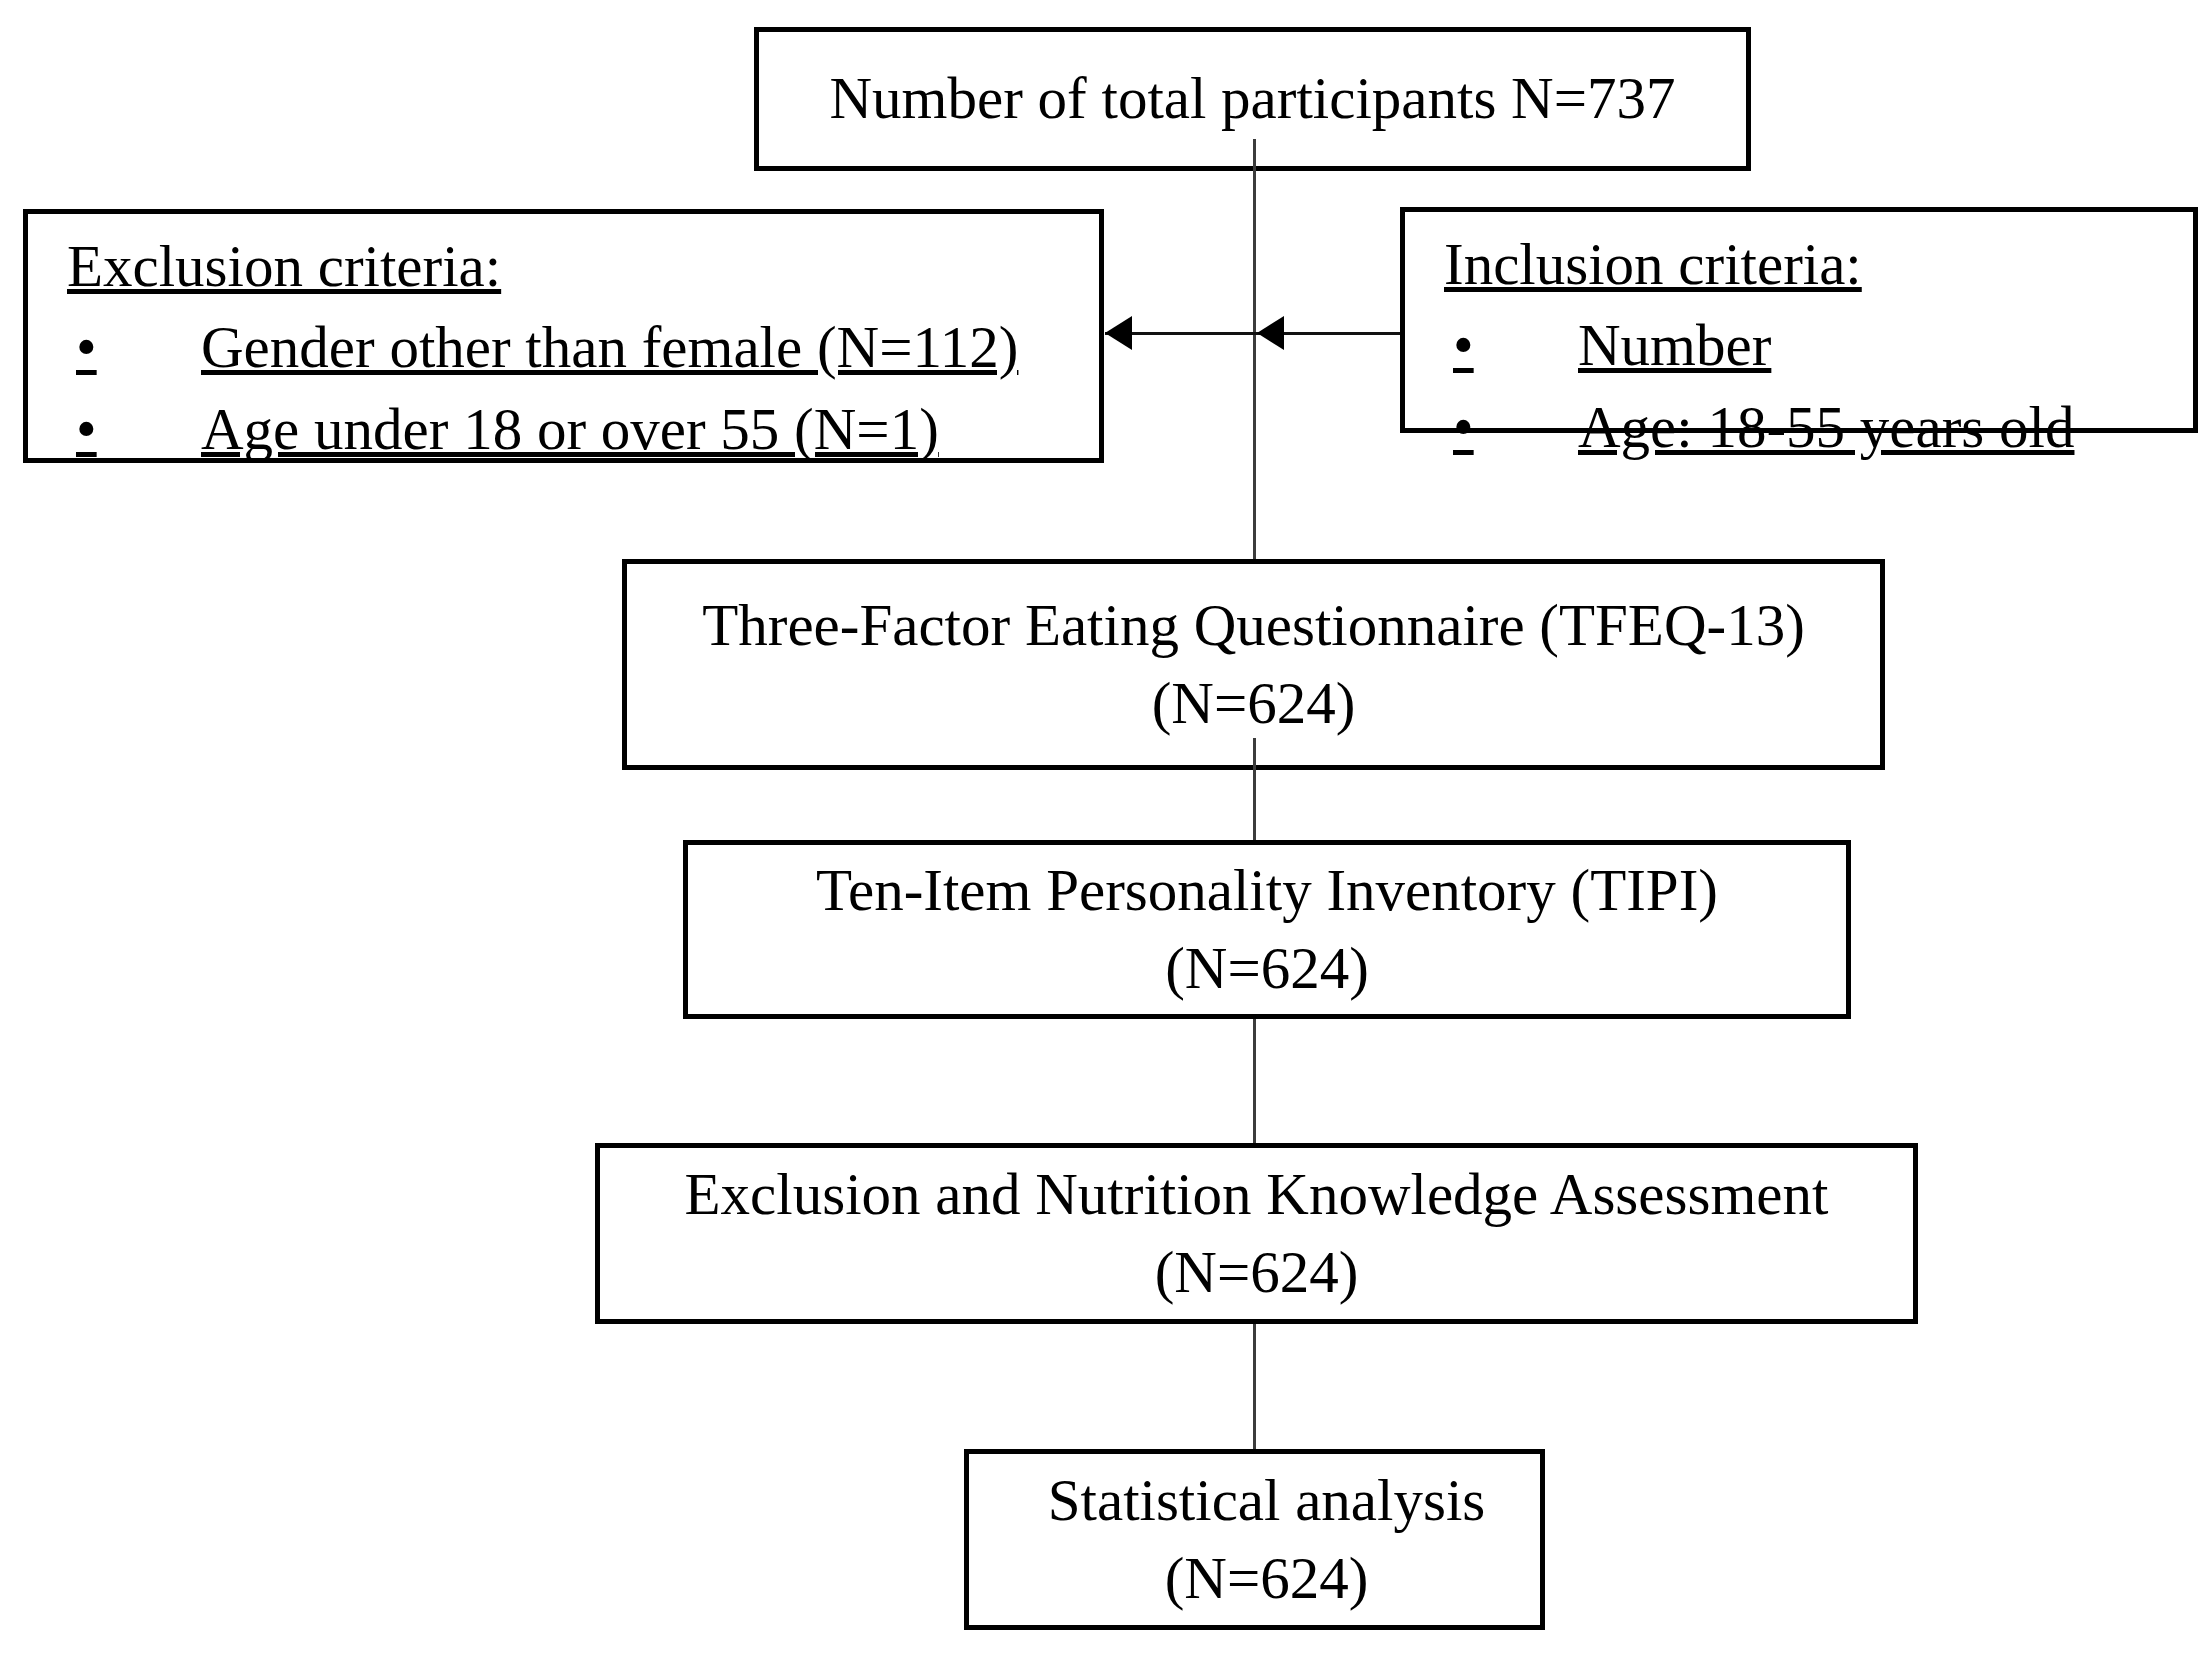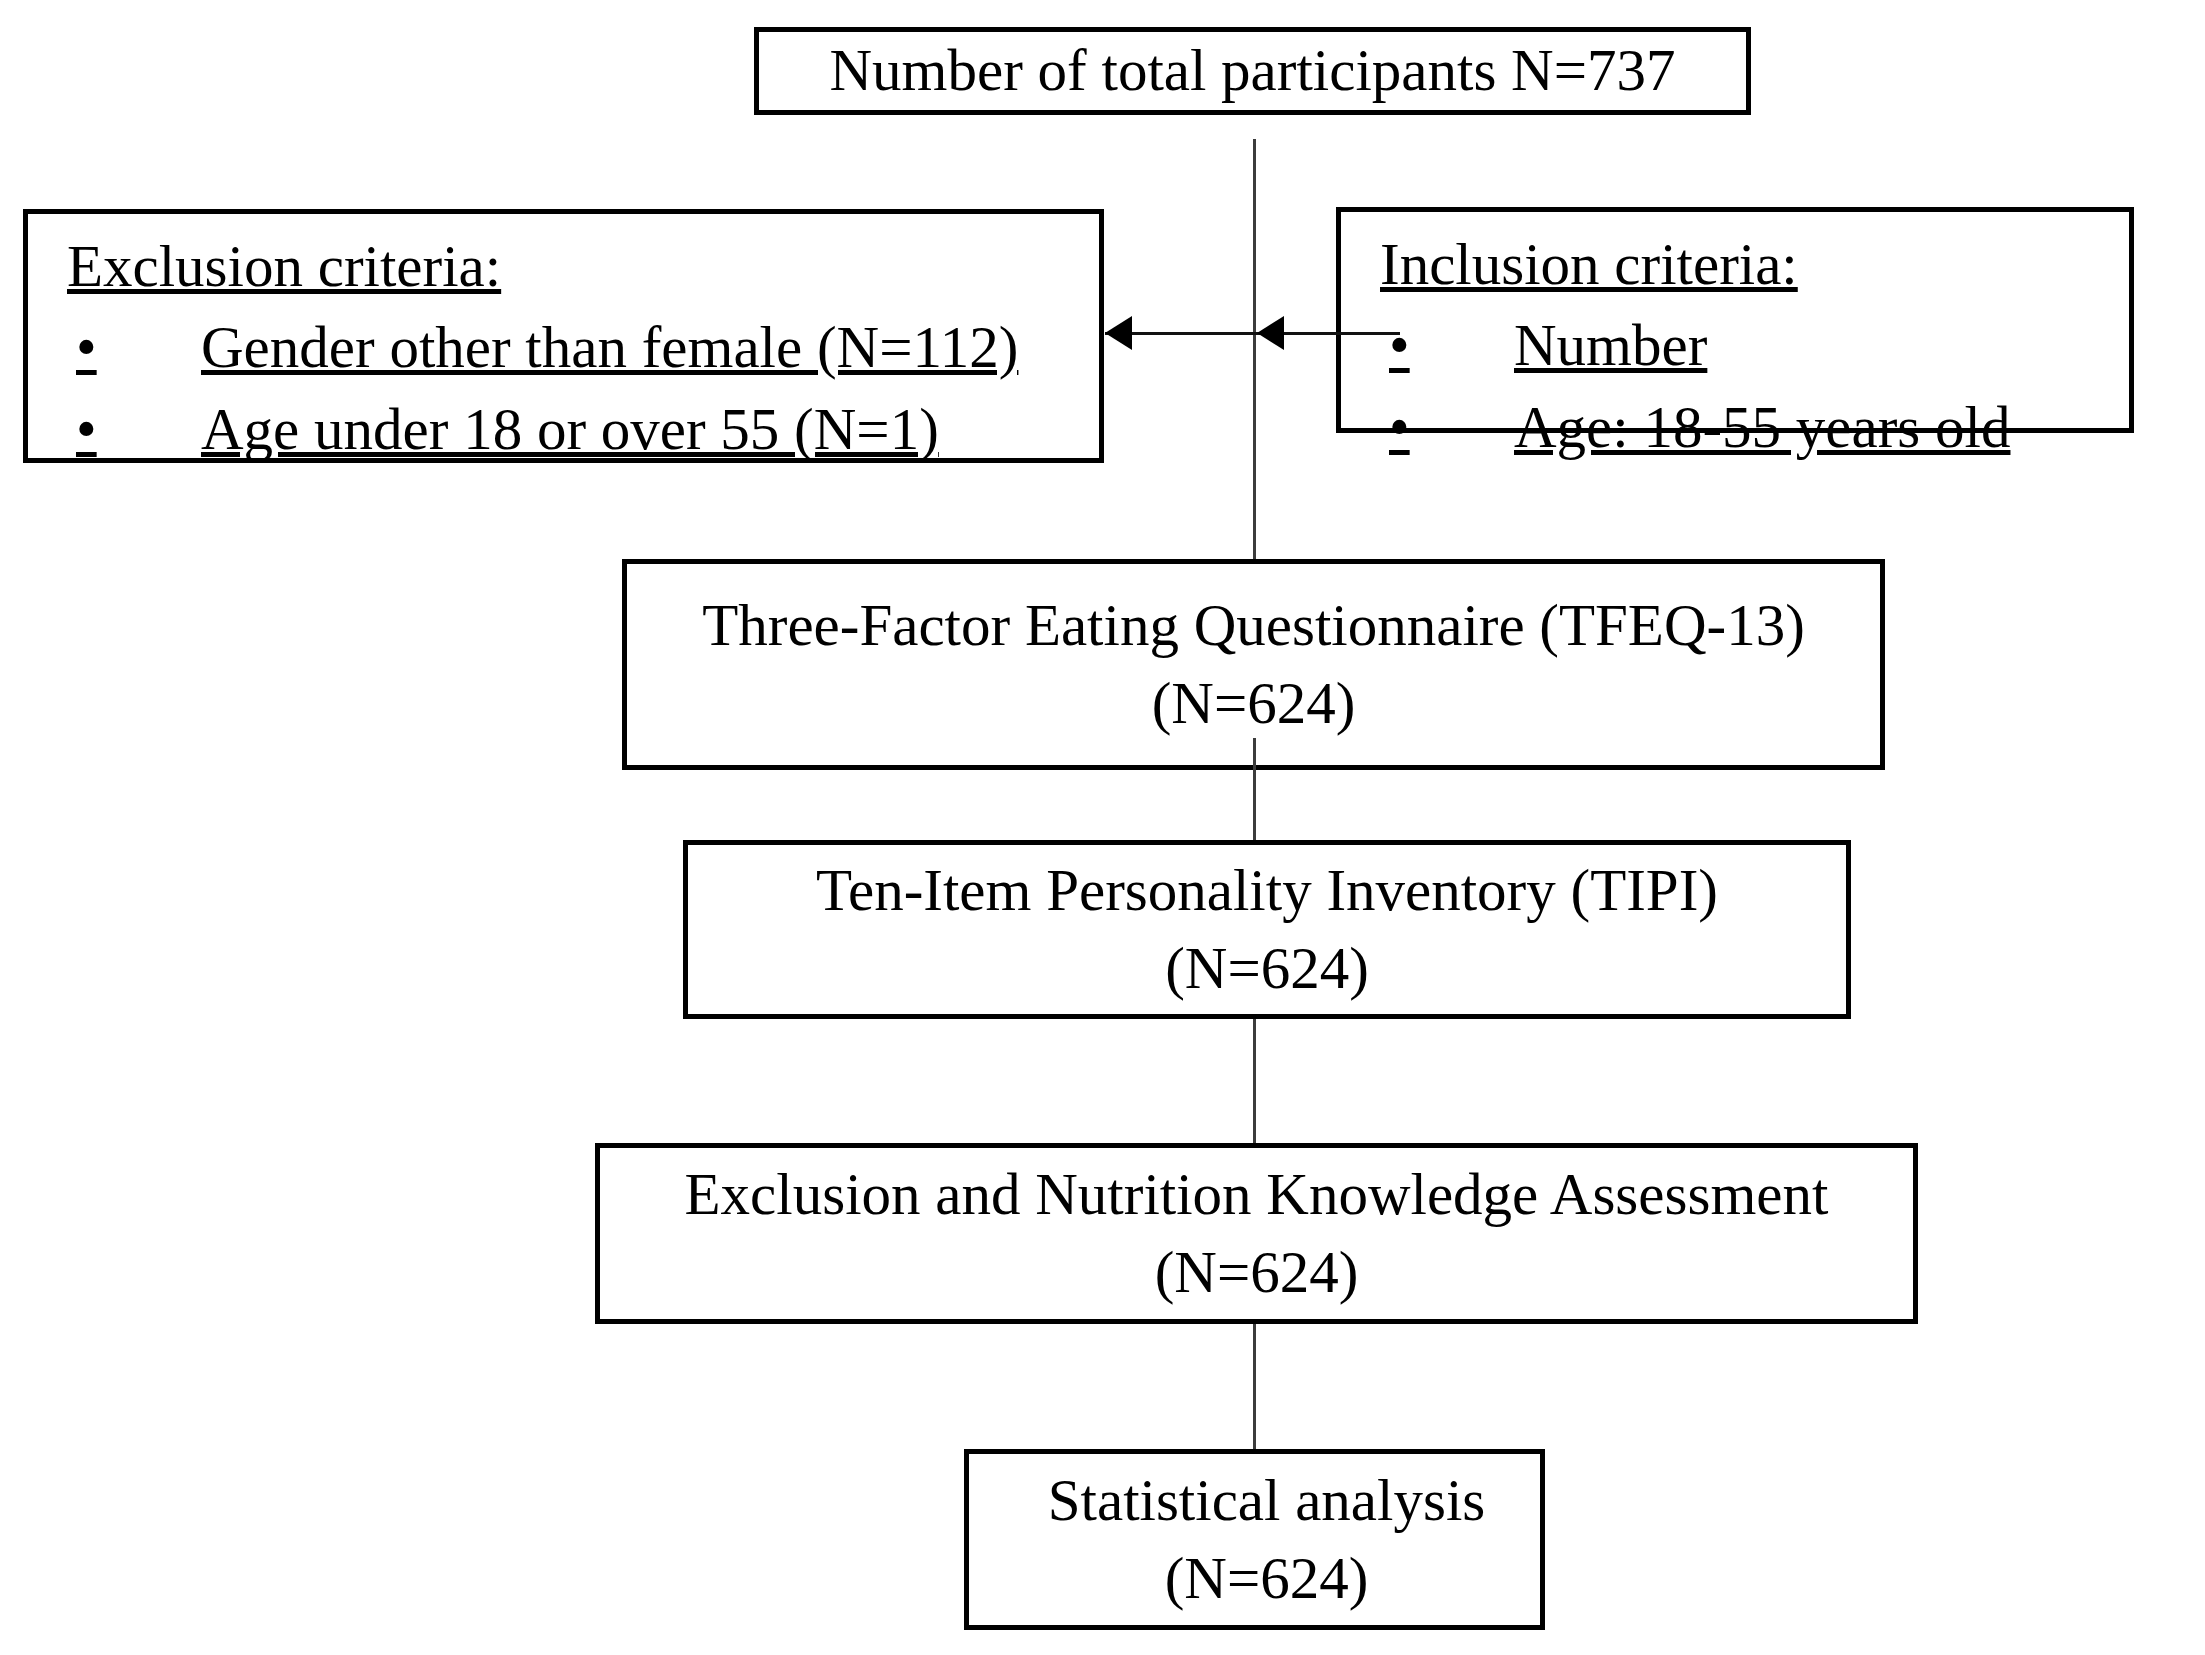--- a/index.html
+++ b/index.html
@@ -65,24 +65,24 @@
   .arrowhead-left {
     position: absolute;
     width: 0;
     height: 0;
     border-top: 17px solid transparent;
     border-bottom: 17px solid transparent;
     border-right: 27px solid #000000;
   }
 
   
-  #box-total      { left: 754px; top: 27px;   width: 997px; height: 88px; }
+  #box-total      { left: 754px; top: 27px;   width: 997px; height: 144px; }
   #vline-1        { left: 1253px; top: 139px;  height: 424px; }
   #box-exclusion  { left: 23px;   top: 209px;  width: 1081px; height: 254px; }
-  #box-inclusion  { left: 1336px; top: 207px;  width: 798px; height: 226px; }
+  #box-inclusion  { left: 1400px; top: 207px;  width: 798px; height: 226px; }
   #arrow-line     { left: 1105px; top: 332px;  width: 295px; }
   #arrowhead-a    { left: 1105px; top: 316px; }
   #arrowhead-b    { left: 1257px; top: 316px; }
   #box-tfeq       { left: 622px;  top: 559px;  width: 1263px; height: 211px; }
   #vline-2        { left: 1253px; top: 738px; height: 102px; }
   #box-tipi       { left: 671px; top: 840px; width: 1168px; height: 179px; margin-left: 12px; }
   #vline-3        { left: 1253px; top: 1019px; height: 124px; }
   #box-lifestyle  { left: 595px;  top: 1143px; width: 1323px; height: 181px; }
   #vline-4        { left: 1253px; top: 1324px; height: 125px; }
   #box-stats      { left: 964px; top: 1449px; width: 581px;  height: 181px; padding-left: 24px; }

